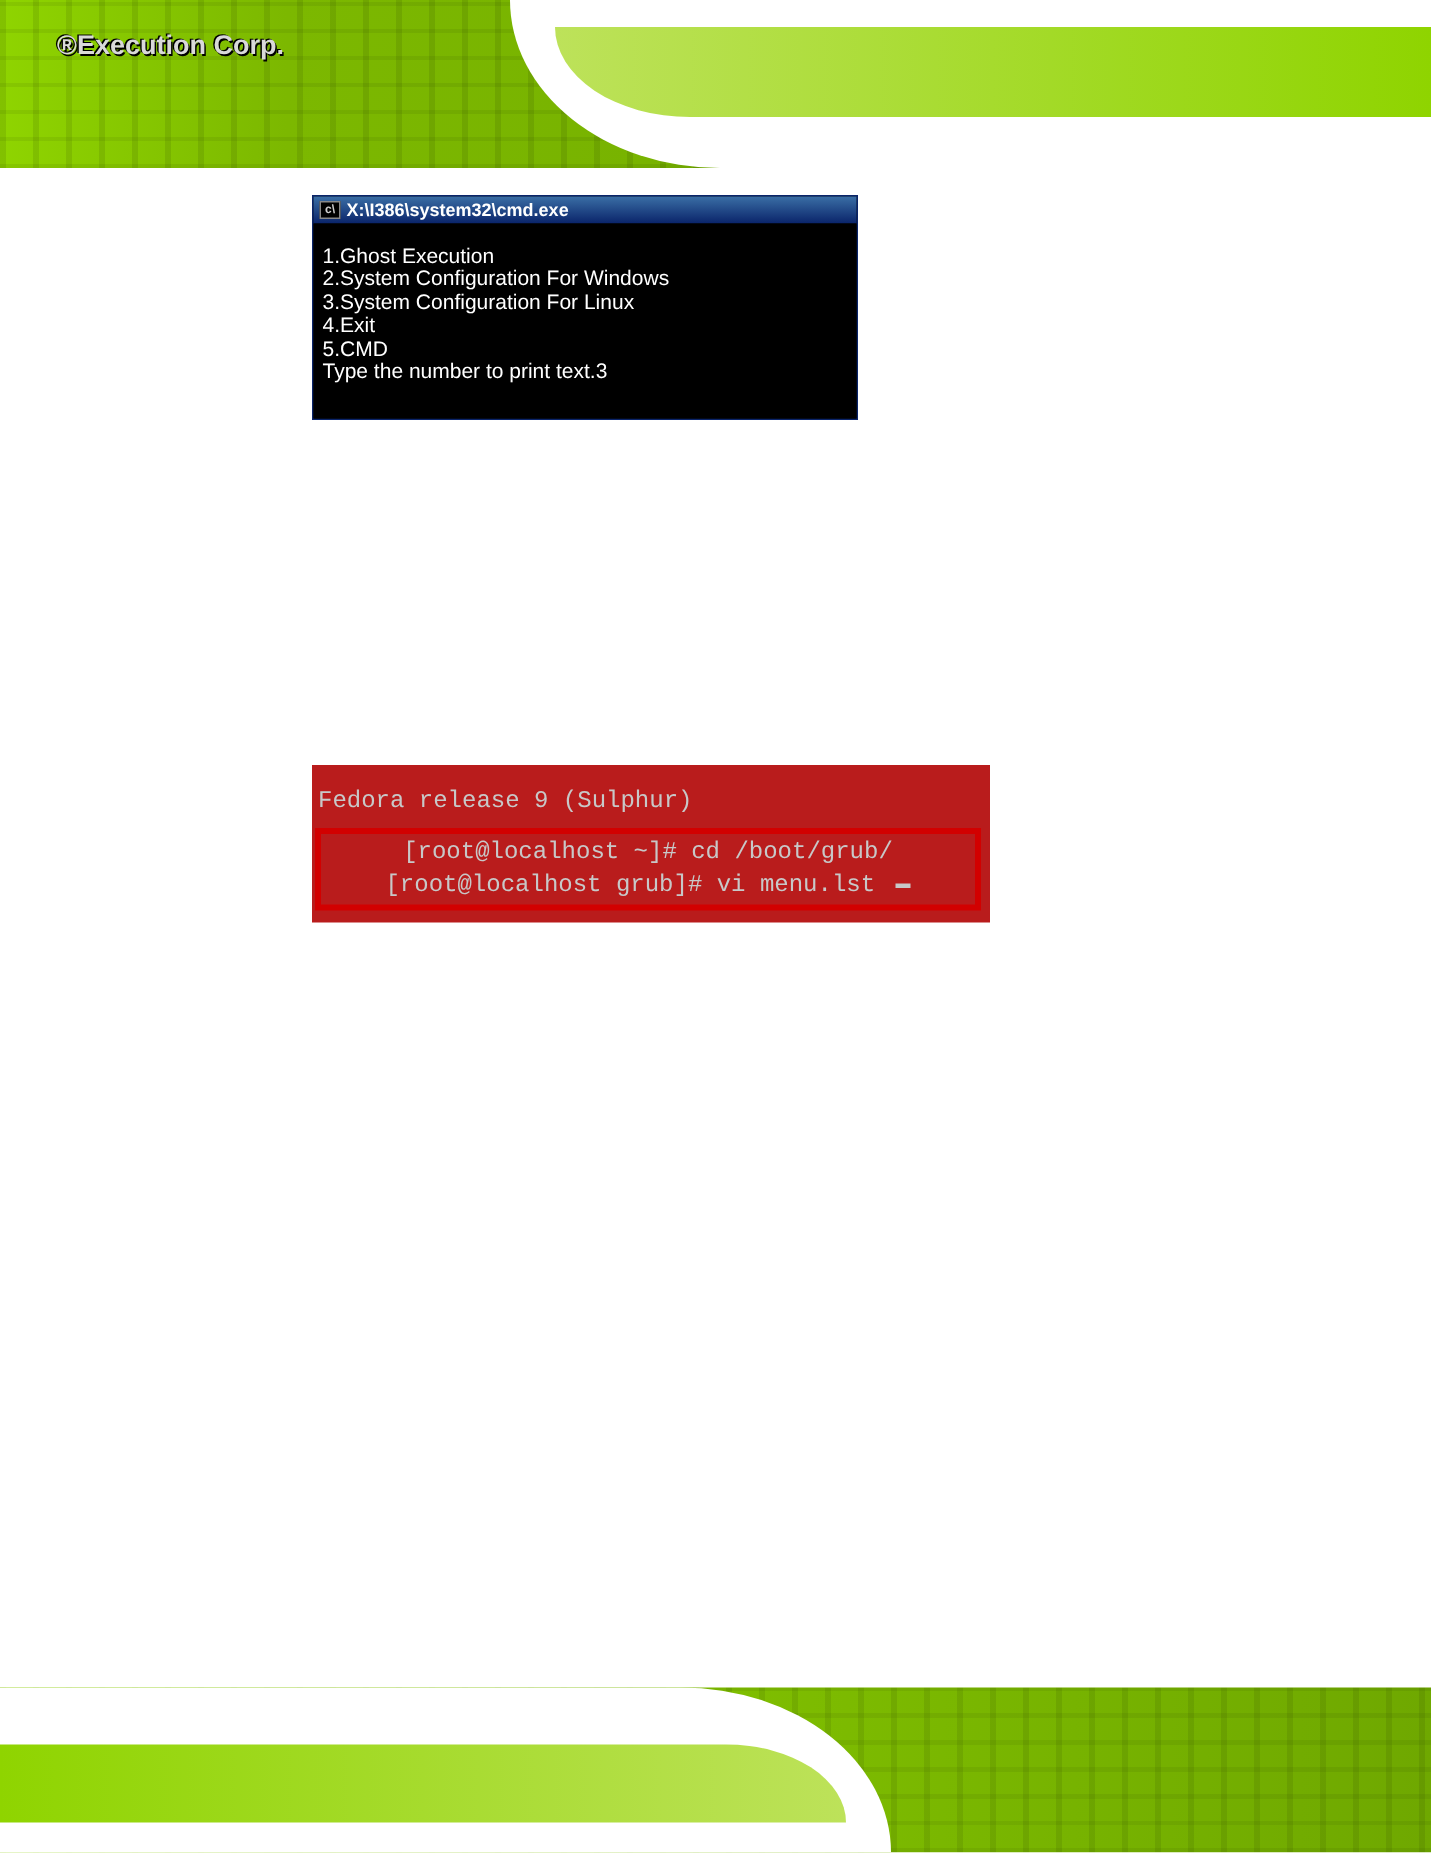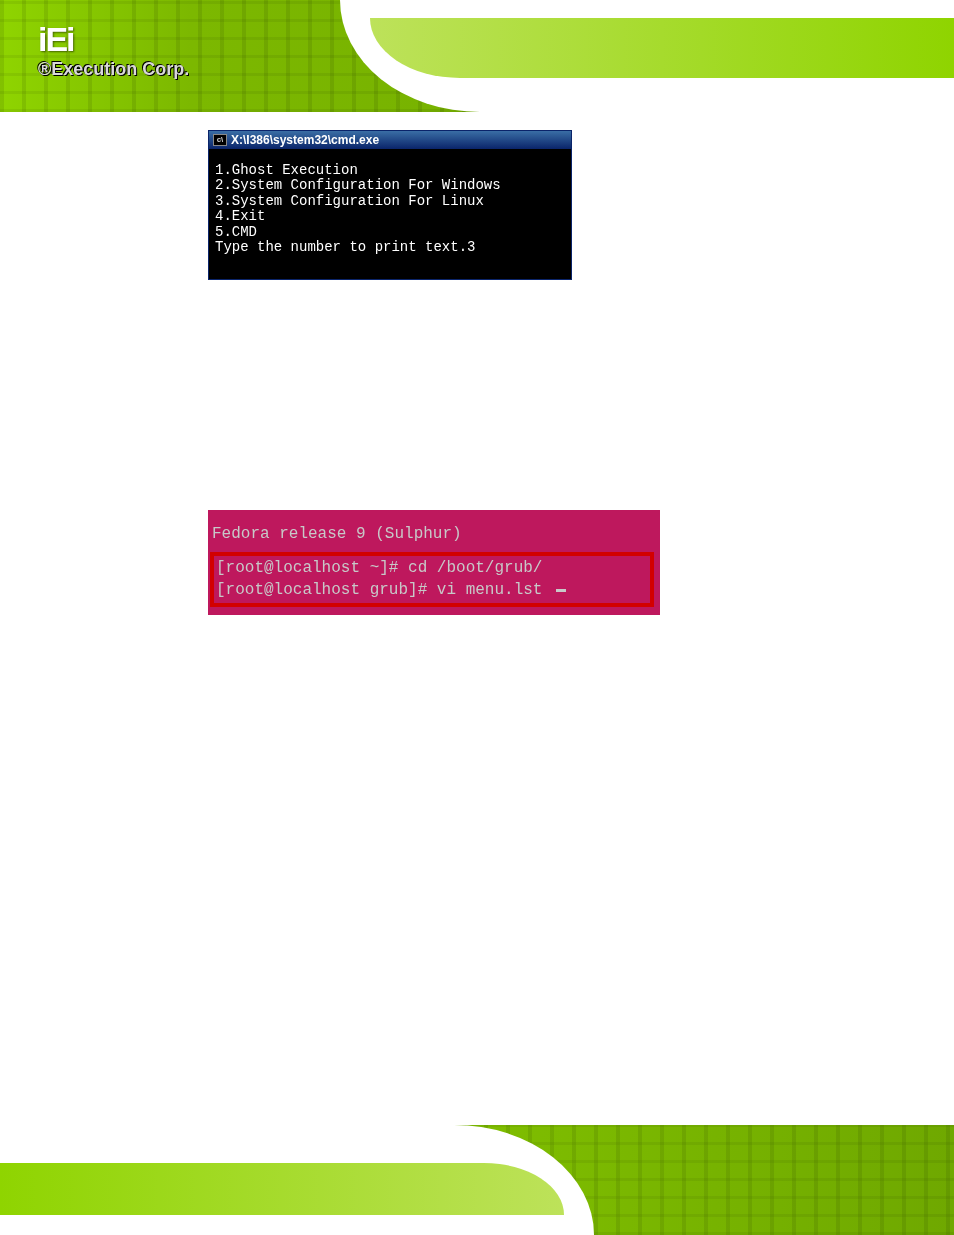--- a/index.html
+++ b/index.html
@@ -97,46 +97,46 @@
     border: 1px solid #888;
     position: relative;
     font-size: 8px;
     line-height: 10px;
     text-align: center;
     color: #ccc;
   }
   .cmd-body {
     background: #000;
     color: #fff;
-    font-family: Liberation Mono, monospace;
+    font-family: Liberation Sans, sans-serif;
     font-size: 14px;
     line-height: 1.1;
     padding: 14px 6px 24px 6px;
     white-space: pre;
   }
 
   
   .linux-term {
     width: 452px;
-    background: #be185d;
+    background: #b91c1c;
     padding: 14px 0 8px 4px;
     font-family: "Courier New", monospace;
     font-size: 16px;
     color: #c8c8c8;
     line-height: 1.35;
     margin-bottom: 20px;
   }
   .linux-highlight {
     border: 4px solid #d20000;
     padding: 2px 2px;
     margin-top: 6px;
     margin-left: -2px;
     width: 444px;
   }
-  .linux-highlight div { white-space: pre; }
+  .linux-highlight div { white-space: pre; text-align: center; }
   .linux-plain div { white-space: pre; }
   .cursor { display:inline-block; width:10px; height:3px; background:#c8c8c8; vertical-align:baseline; margin-left:4px; position:relative; top:-2px;}
 
   
   .footer-banner {
     position: absolute;
     left: 0; right: 0; bottom: 0;
     height: 110px;
     background: linear-gradient(90deg, #8fd400, #6fa800);
     overflow: hidden;
@@ -164,21 +164,20 @@
     background: linear-gradient(90deg,#8fd400,#bde25a);
     border-radius: 0 80px 0 0 / 0 52px 0 0;
   }
 </style>
 </head>
 <body>
 
 <div class="header-banner">
   <div class="header-swoosh"></div>
   <div class="logo-block">
-    <div class="logo-letters">iEi</div>
     <div class="tagline">®Execution Corp.</div>
   </div>
 </div>
 
 <div class="content">
 
   <div class="cmd-window">
     <div class="cmd-titlebar">
       <span class="cmd-icon">c\</span>
       <span>X:\I386\system32\cmd.exe</span>

